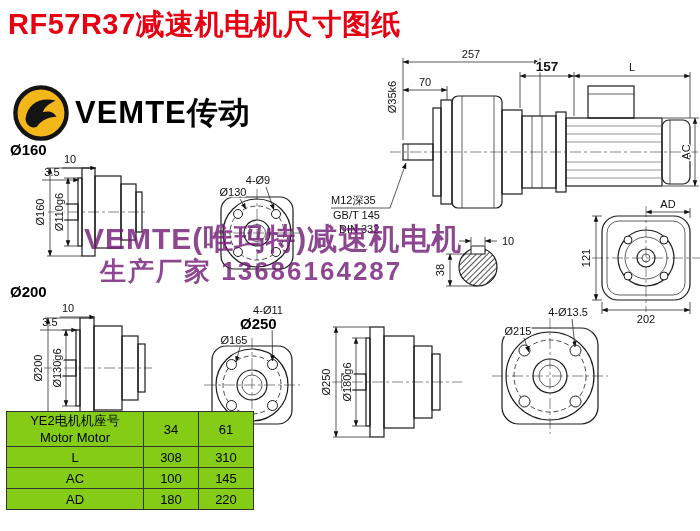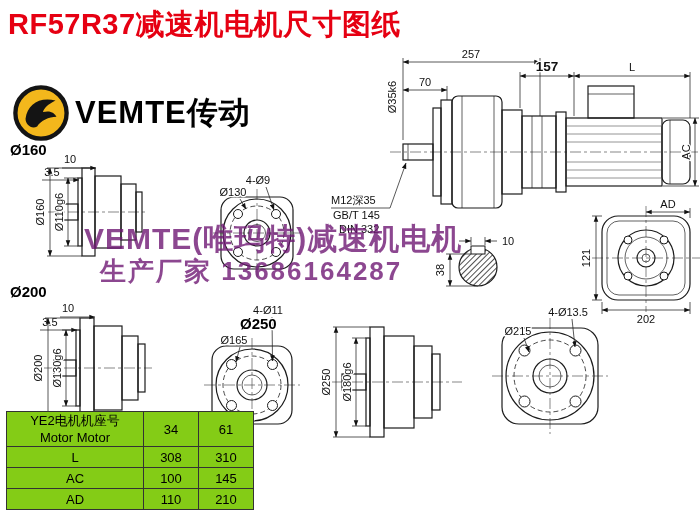--- a/index.html
+++ b/index.html
@@ -296,19 +296,19 @@
         <td class="cv">308</td>
         <td class="cv">310</td>
       </tr>
       <tr>
         <td class="c1">AC</td>
         <td class="cv">100</td>
         <td class="cv">145</td>
       </tr>
       <tr>
         <td class="c1">AD</td>
-        <td class="cv">110</td>
-        <td class="cv">210</td>
+        <td class="cv">180</td>
+        <td class="cv">220</td>
       </tr>
     </tbody>
   </table>
 
 </div>
 
 </body></html>

